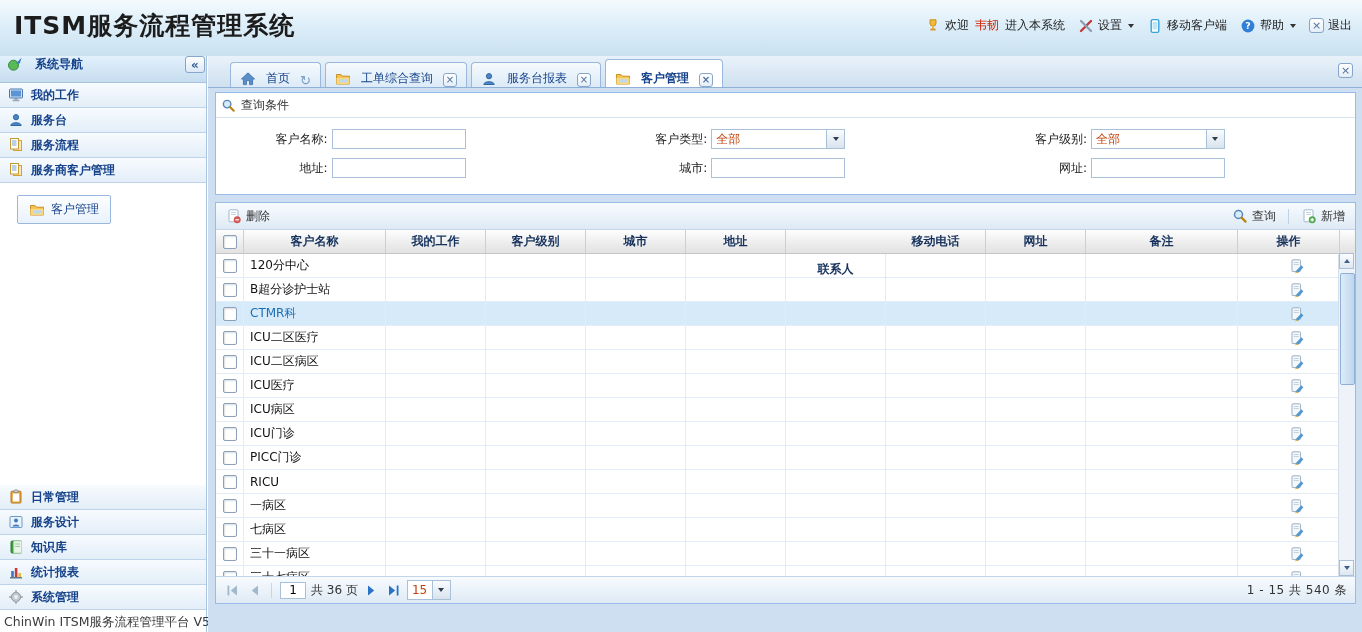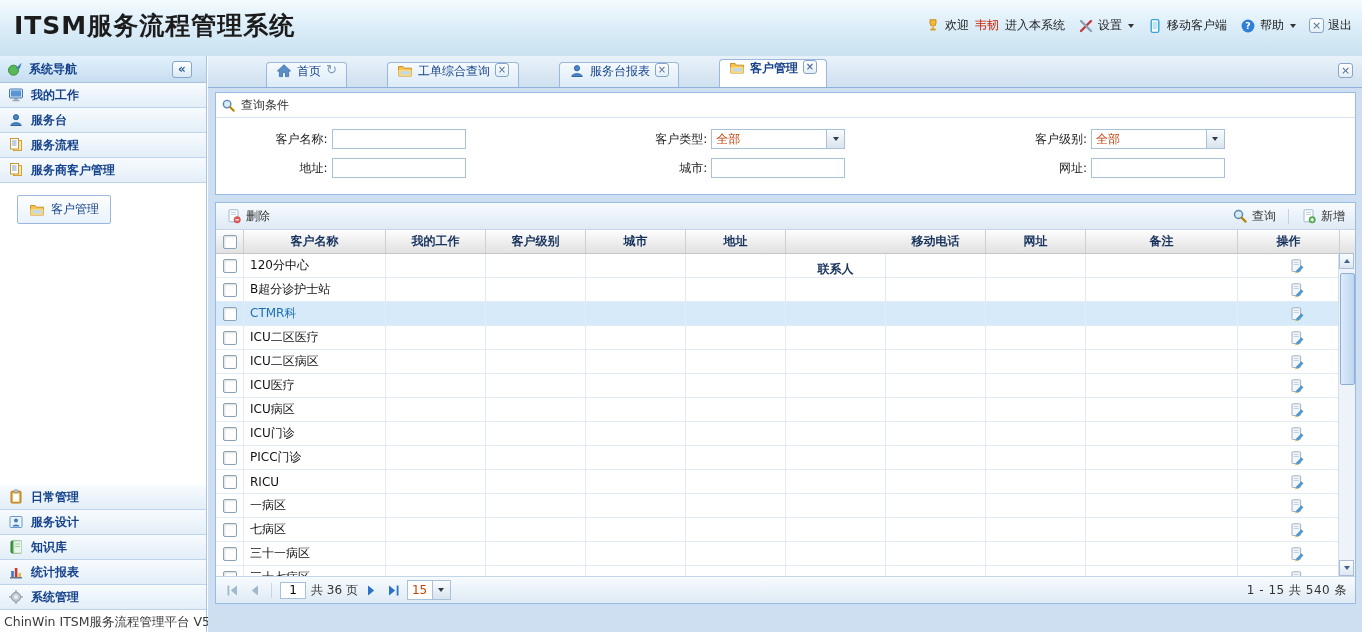--- a/index.html
+++ b/index.html
@@ -15,38 +15,38 @@
   .hgroup.nostatic{cursor:default;}
   .username{color:#cc2200;margin:0 2px;}
   .caret{width:0;height:0;border-left:3.5px solid transparent;border-right:3.5px solid transparent;border-top:4.5px solid #333;display:inline-block;margin-left:2px;}
   .xbox{width:15px;height:15px;border:1px solid #87a5c9;border-radius:3px;color:#4e6f9b;display:inline-flex;align-items:center;justify-content:center;
         font-size:11px;line-height:1;background:linear-gradient(#ffffff,#e4eef7);box-sizing:border-box;}
   .xbox-sm{width:14px;height:14px;font-size:10px;}
 
   
   .sidebar{position:absolute;left:0;top:56px;width:207px;height:576px;background:#fff;border-right:1px solid #a9c4de;
            display:flex;flex-direction:column;box-sizing:border-box;}
-  .sb-header{height:26px;flex:0 0 26px;display:flex;align-items:center;gap:6px;padding:0 14px 0 7px;
+  .sb-header{height:26px;flex:0 0 26px;display:flex;align-items:flex-start;gap:12px;padding:0 1px 0 7px;
              background:linear-gradient(#e2f1fc,#c6ddf0);border-bottom:1px solid #a9c4de;color:#15428b;font-weight:bold;}
   .collapse-btn{margin-left:auto;width:20px;height:17px;border:1px solid #86a6cb;border-radius:3px;
                 background:linear-gradient(#ffffff,#dce9f5);color:#2f5e96;display:flex;align-items:center;justify-content:center;
                 font-size:12px;font-weight:bold;cursor:pointer;box-sizing:border-box;}
   .nav-item{height:24px;flex:0 0 24px;display:flex;align-items:center;gap:7px;padding-left:8px;
             background:linear-gradient(#f7fbfe,#e3eef8);border-bottom:1px solid #bdd3e9;color:#15428b;font-weight:bold;cursor:pointer;}
   .sub-area{flex:1 1 auto;background:#fff;padding:12px 0 0 17px;}
   .sub-item{display:inline-flex;align-items:center;gap:6px;border:1px solid #9ab8dd;border-radius:2px;
             background:linear-gradient(#fdfeff,#e9f2fb);padding:5px 11px;color:#15428b;cursor:pointer;}
   .sb-footer{flex:0 0 18px;color:#3a3a3a;font-size:12.5px;padding:4px 0 0 4px;white-space:nowrap;overflow:visible;}
 
   
   .main{position:absolute;left:208px;top:56px;right:0;bottom:0;display:flex;flex-direction:column;background:#cedff2;}
   .tabbar{height:31px;flex:0 0 31px;background:linear-gradient(#e9f2fa,#cfe0ef);border-bottom:1px solid #8fb1d9;
           display:flex;align-items:flex-end;gap:4px;padding:0 0 0 22px;position:relative;}
-  .tab{height:24px;display:flex;align-items:flex-start;gap:5px;padding:0 9px;border:1px solid #9ab7dd;border-bottom:none;
-       border-radius:4px 4px 0 0;background:linear-gradient(#f5fafd,#dcebf7);color:#15428b;cursor:pointer;white-space:nowrap;margin-left:36px;}
+  .tab{height:24px;display:flex;align-items:flex-end;gap:10px;padding:0 9px;border:1px solid #9ab7dd;border-bottom:none;
+       border-radius:4px 4px 0 0;background:linear-gradient(#f5fafd,#dcebf7);color:#15428b;cursor:pointer;white-space:nowrap;}
   .tab.active{background:#fff;font-weight:bold;height:27px;}
   .refresh-glyph{color:#7f9fc6;font-size:13px;line-height:1;}
   .tabbar-close{position:absolute;right:9px;top:7px;}
 
   .content{flex:1;display:flex;flex-direction:column;padding:4px 6px 0 7px;}
 
   .panel{background:#fff;border:1px solid #99bbe8;box-sizing:border-box;}
   .query-panel{height:103px;flex:0 0 103px;}
   .qp-header{height:24px;display:flex;align-items:center;gap:5px;padding:0 5px;color:#333;border-bottom:1px solid #d6e4f2;}
   .qp-body{display:grid;grid-template-columns:1fr 1fr 1fr;row-gap:9px;padding-top:11px;}

